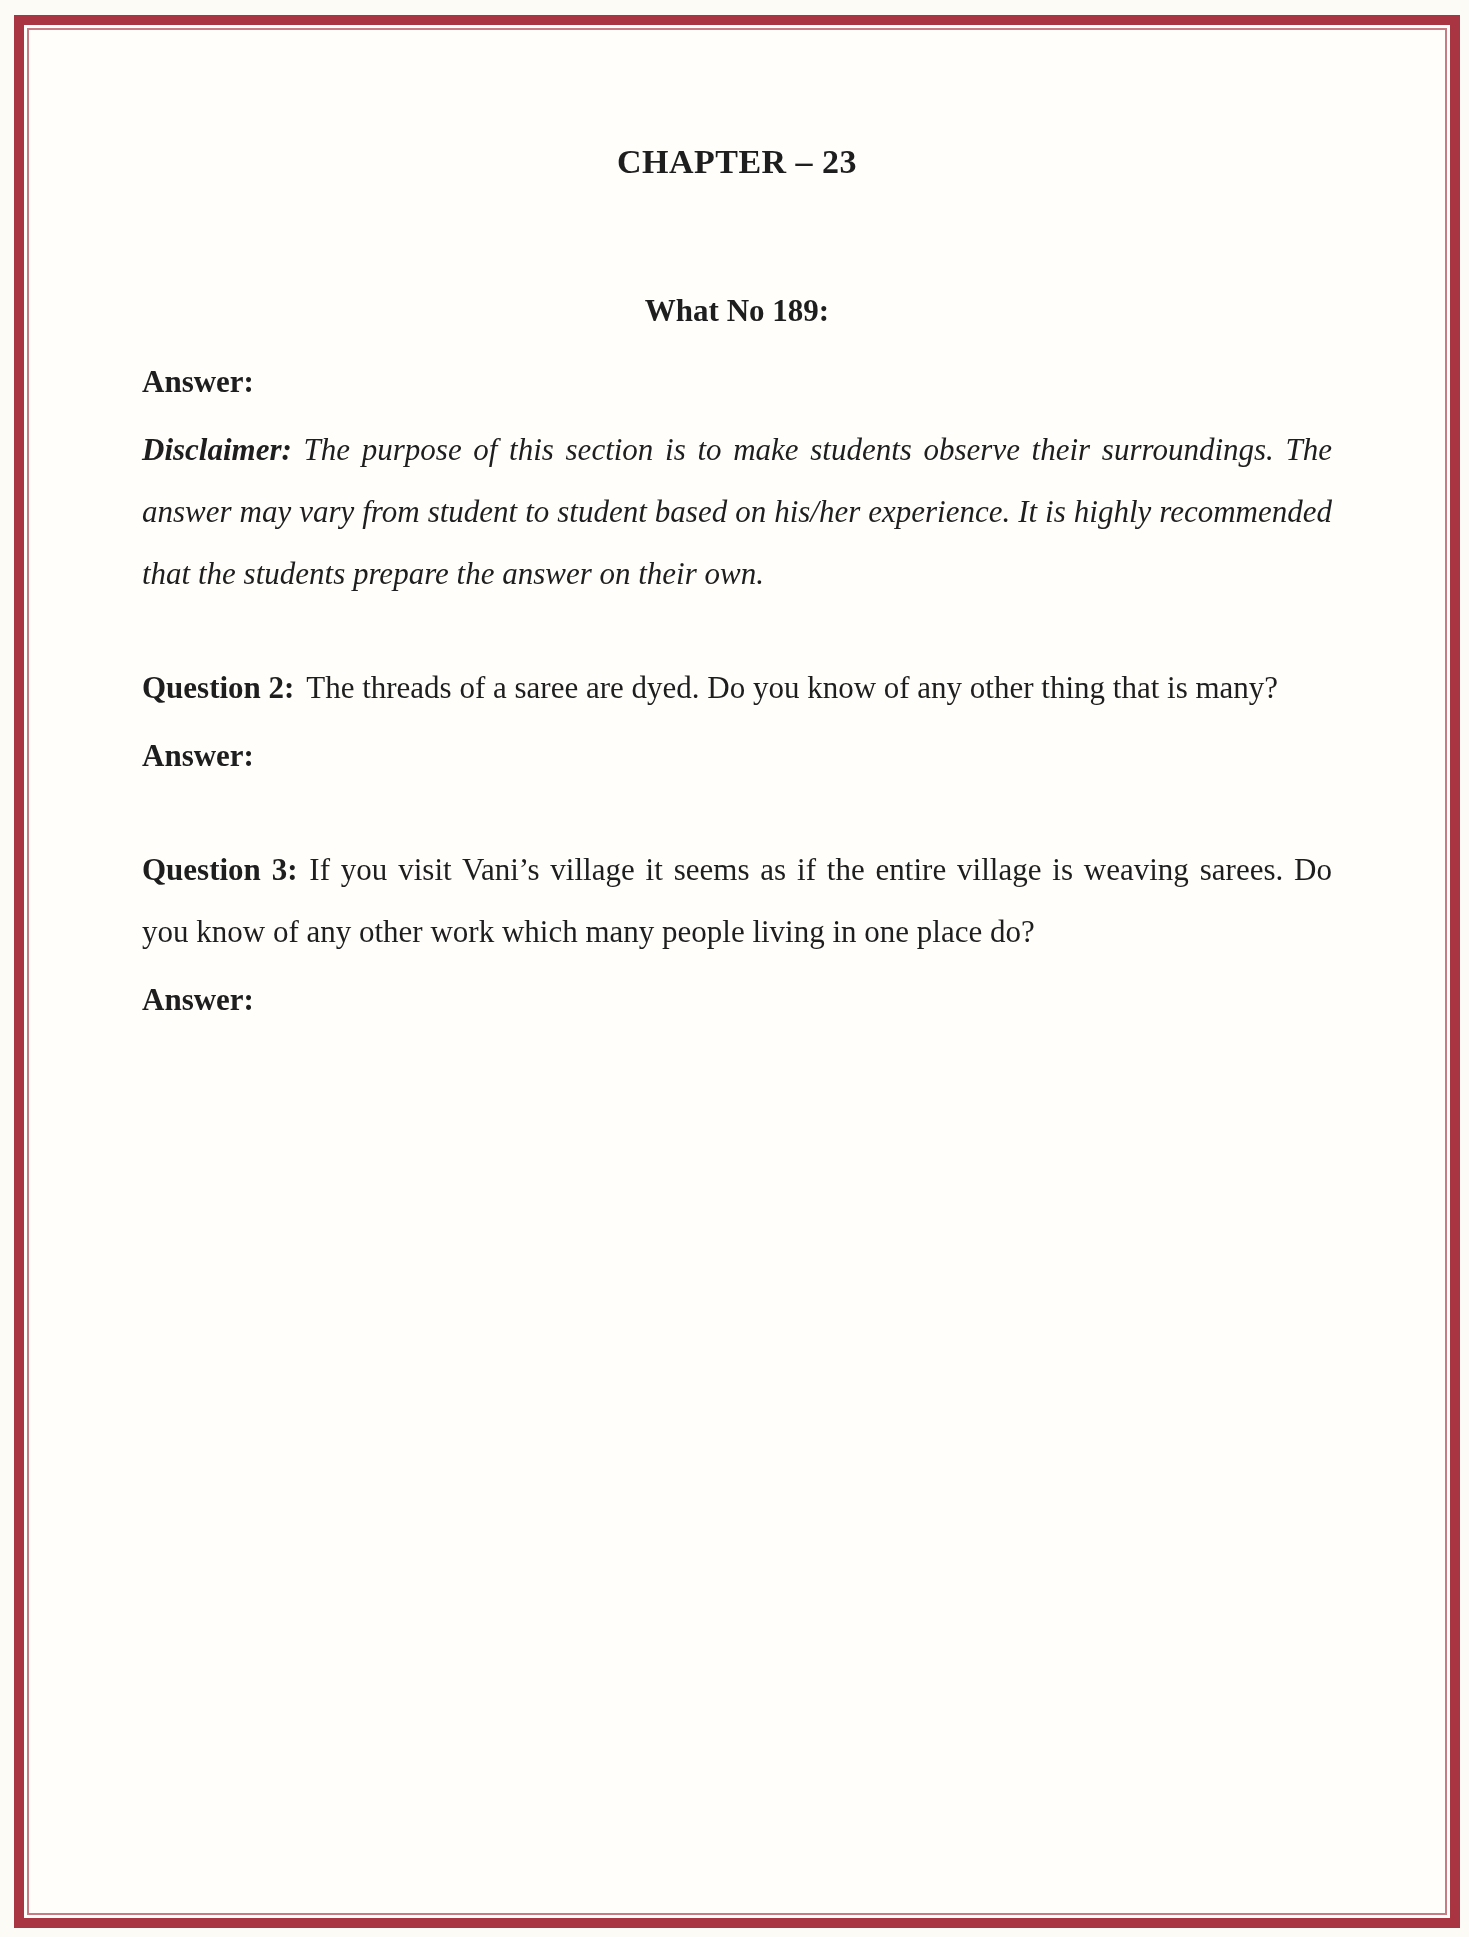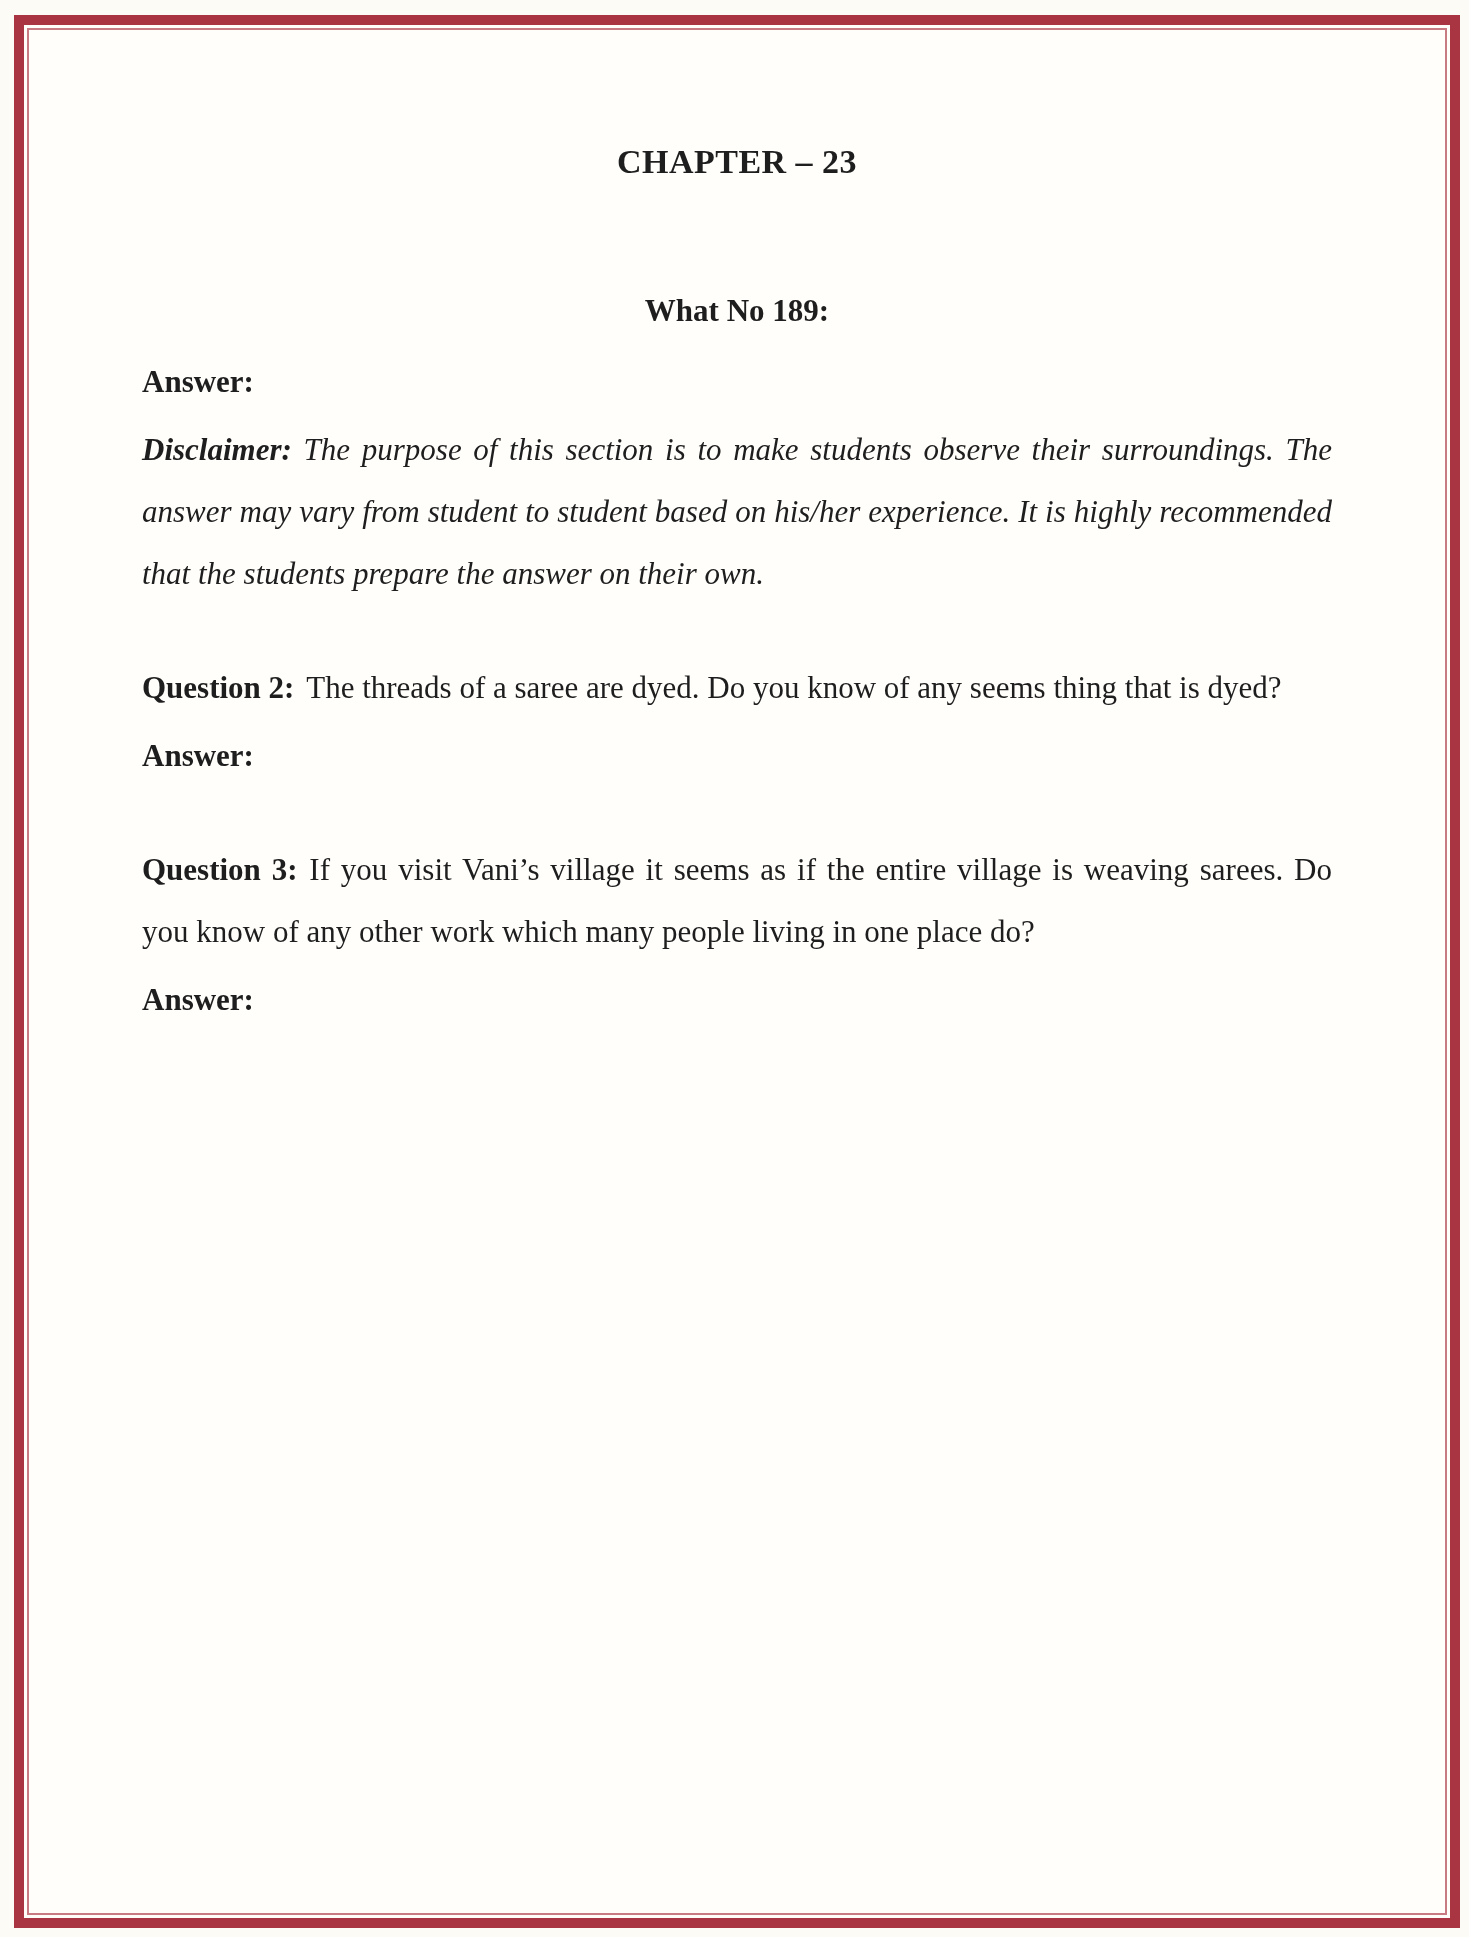--- a/index.html
+++ b/index.html
@@ -89,21 +89,21 @@
       <h1 class="chapter">CHAPTER – 23</h1>
 
       <h3 class="page-no">What No 189:</h3>
 
       <div>
         <p class="answer"><span class="label">Answer:</span></p>
         <p class="disclaimer"><span class="label">Disclaimer:</span><span>The purpose of this section is to make students observe their surroundings. The answer may vary from student to student based on his/her experience. It is highly recommended that the students prepare the answer on their own.</span></p>
       </div>
 
       <div class="section-gap">
-        <p><span class="label">Question 2:</span><span>The threads of a saree are dyed. Do you know of any seems thing that is dyed?</span></p>
+        <p><span class="label">Question 2:</span><span>The threads of a saree are dyed. Do you know of any other thing that is many?</span></p>
         <p class="answer"><span class="label">Answer:</span></p>
       </div>
 
       <div class="section-gap">
         <p><span class="label">Question 3:</span><span>If you visit Vani’s village it seems as if the entire village is weaving sarees. Do you know of any other work which many people living in one place do?</span></p>
         <p class="answer"><span class="label">Answer:</span></p>
       </div>
 
     </div>
   </div>

